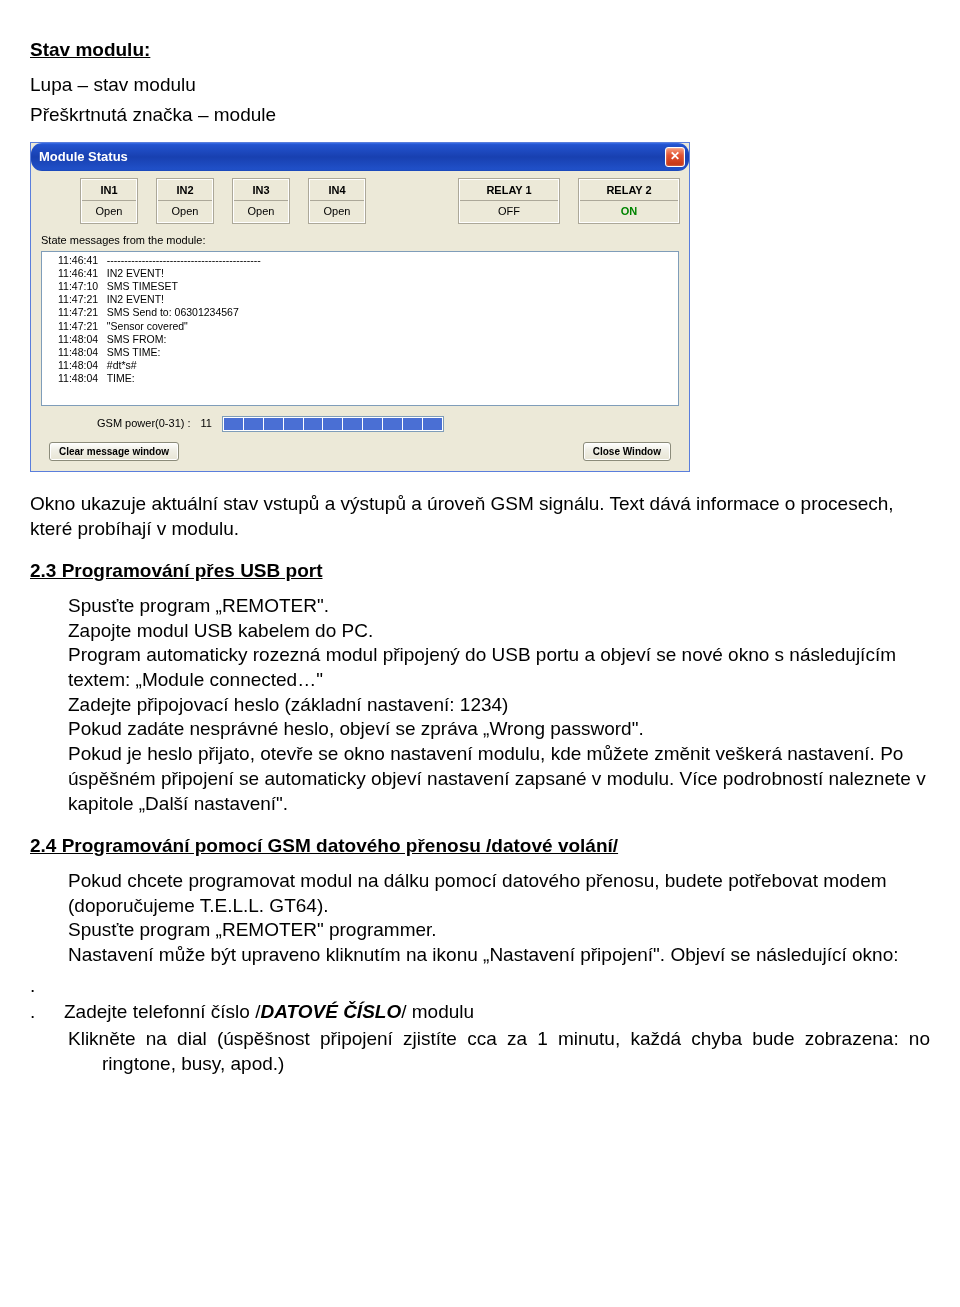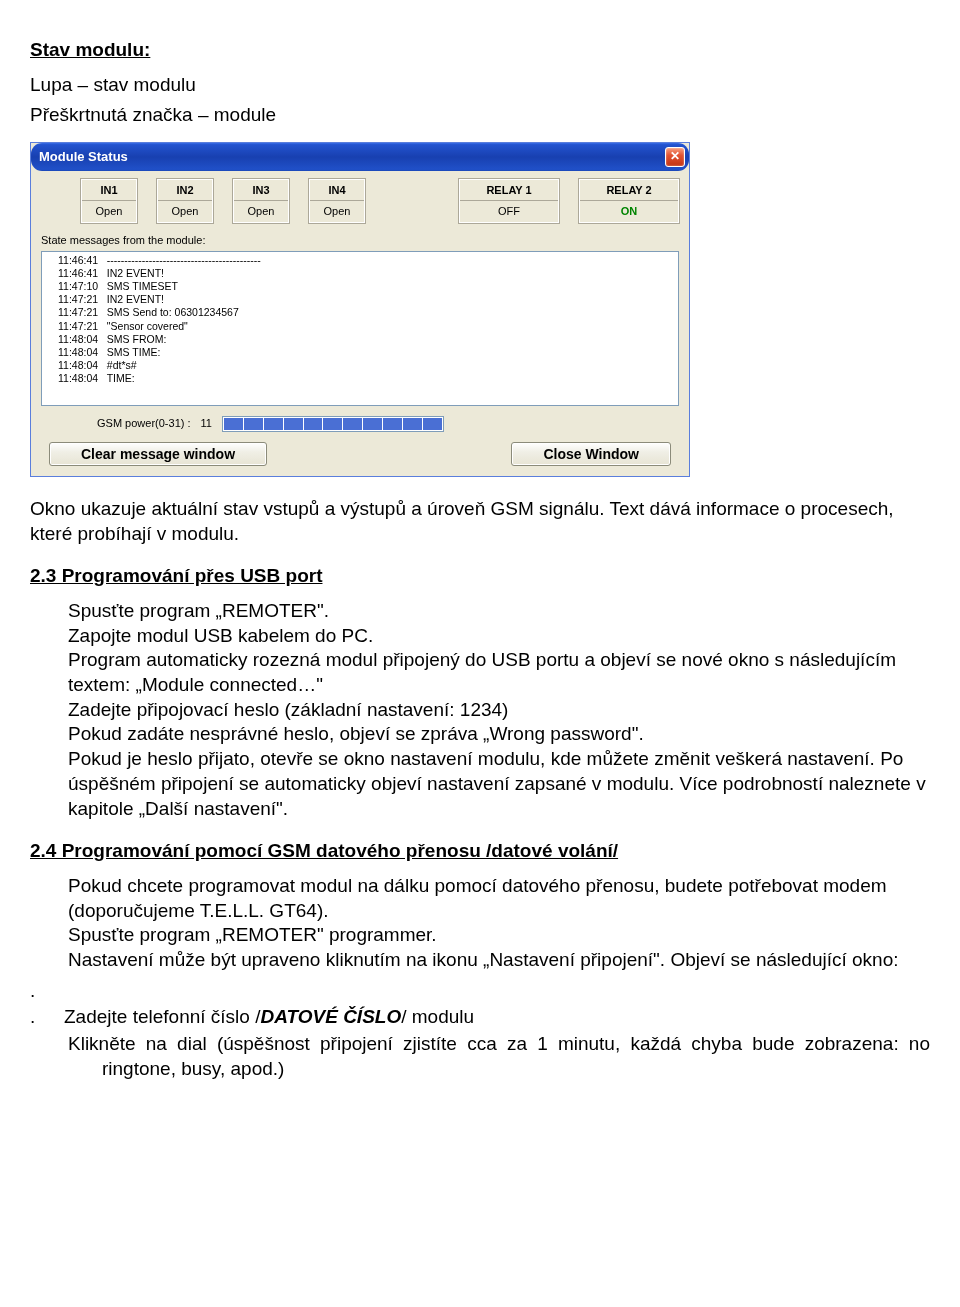--- a/index.html
+++ b/index.html
@@ -94,22 +94,22 @@
     flex: 1;
     background: #4a6fd4;
     margin-right: 1px;
   }
   .gsm-seg:last-child { margin-right: 0; }
   .btn-row { display:flex; justify-content: space-between; margin-top: 6px; padding: 0 8px; }
   .xp-btn {
     background: linear-gradient(to bottom, #fff, #f0efe6 40%, #e7e4d4);
     border: 1px solid #8b8b7a;
     border-radius: 3px;
-    padding: 3px 31px;
-    font-size: 14px;
+    padding: 3px 9px;
+    font-size: 10px;
     font-weight: bold;
     font-family: Tahoma, Arial, sans-serif;
     box-shadow: 0 0 0 1px #fff inset;
   }
   .list-line { display:flex; gap: 30px; margin: 2px 0; }
   .list-marker { width: 4px; }
   .justified { text-align: justify; }
 </style>
 </head>
 <body>

